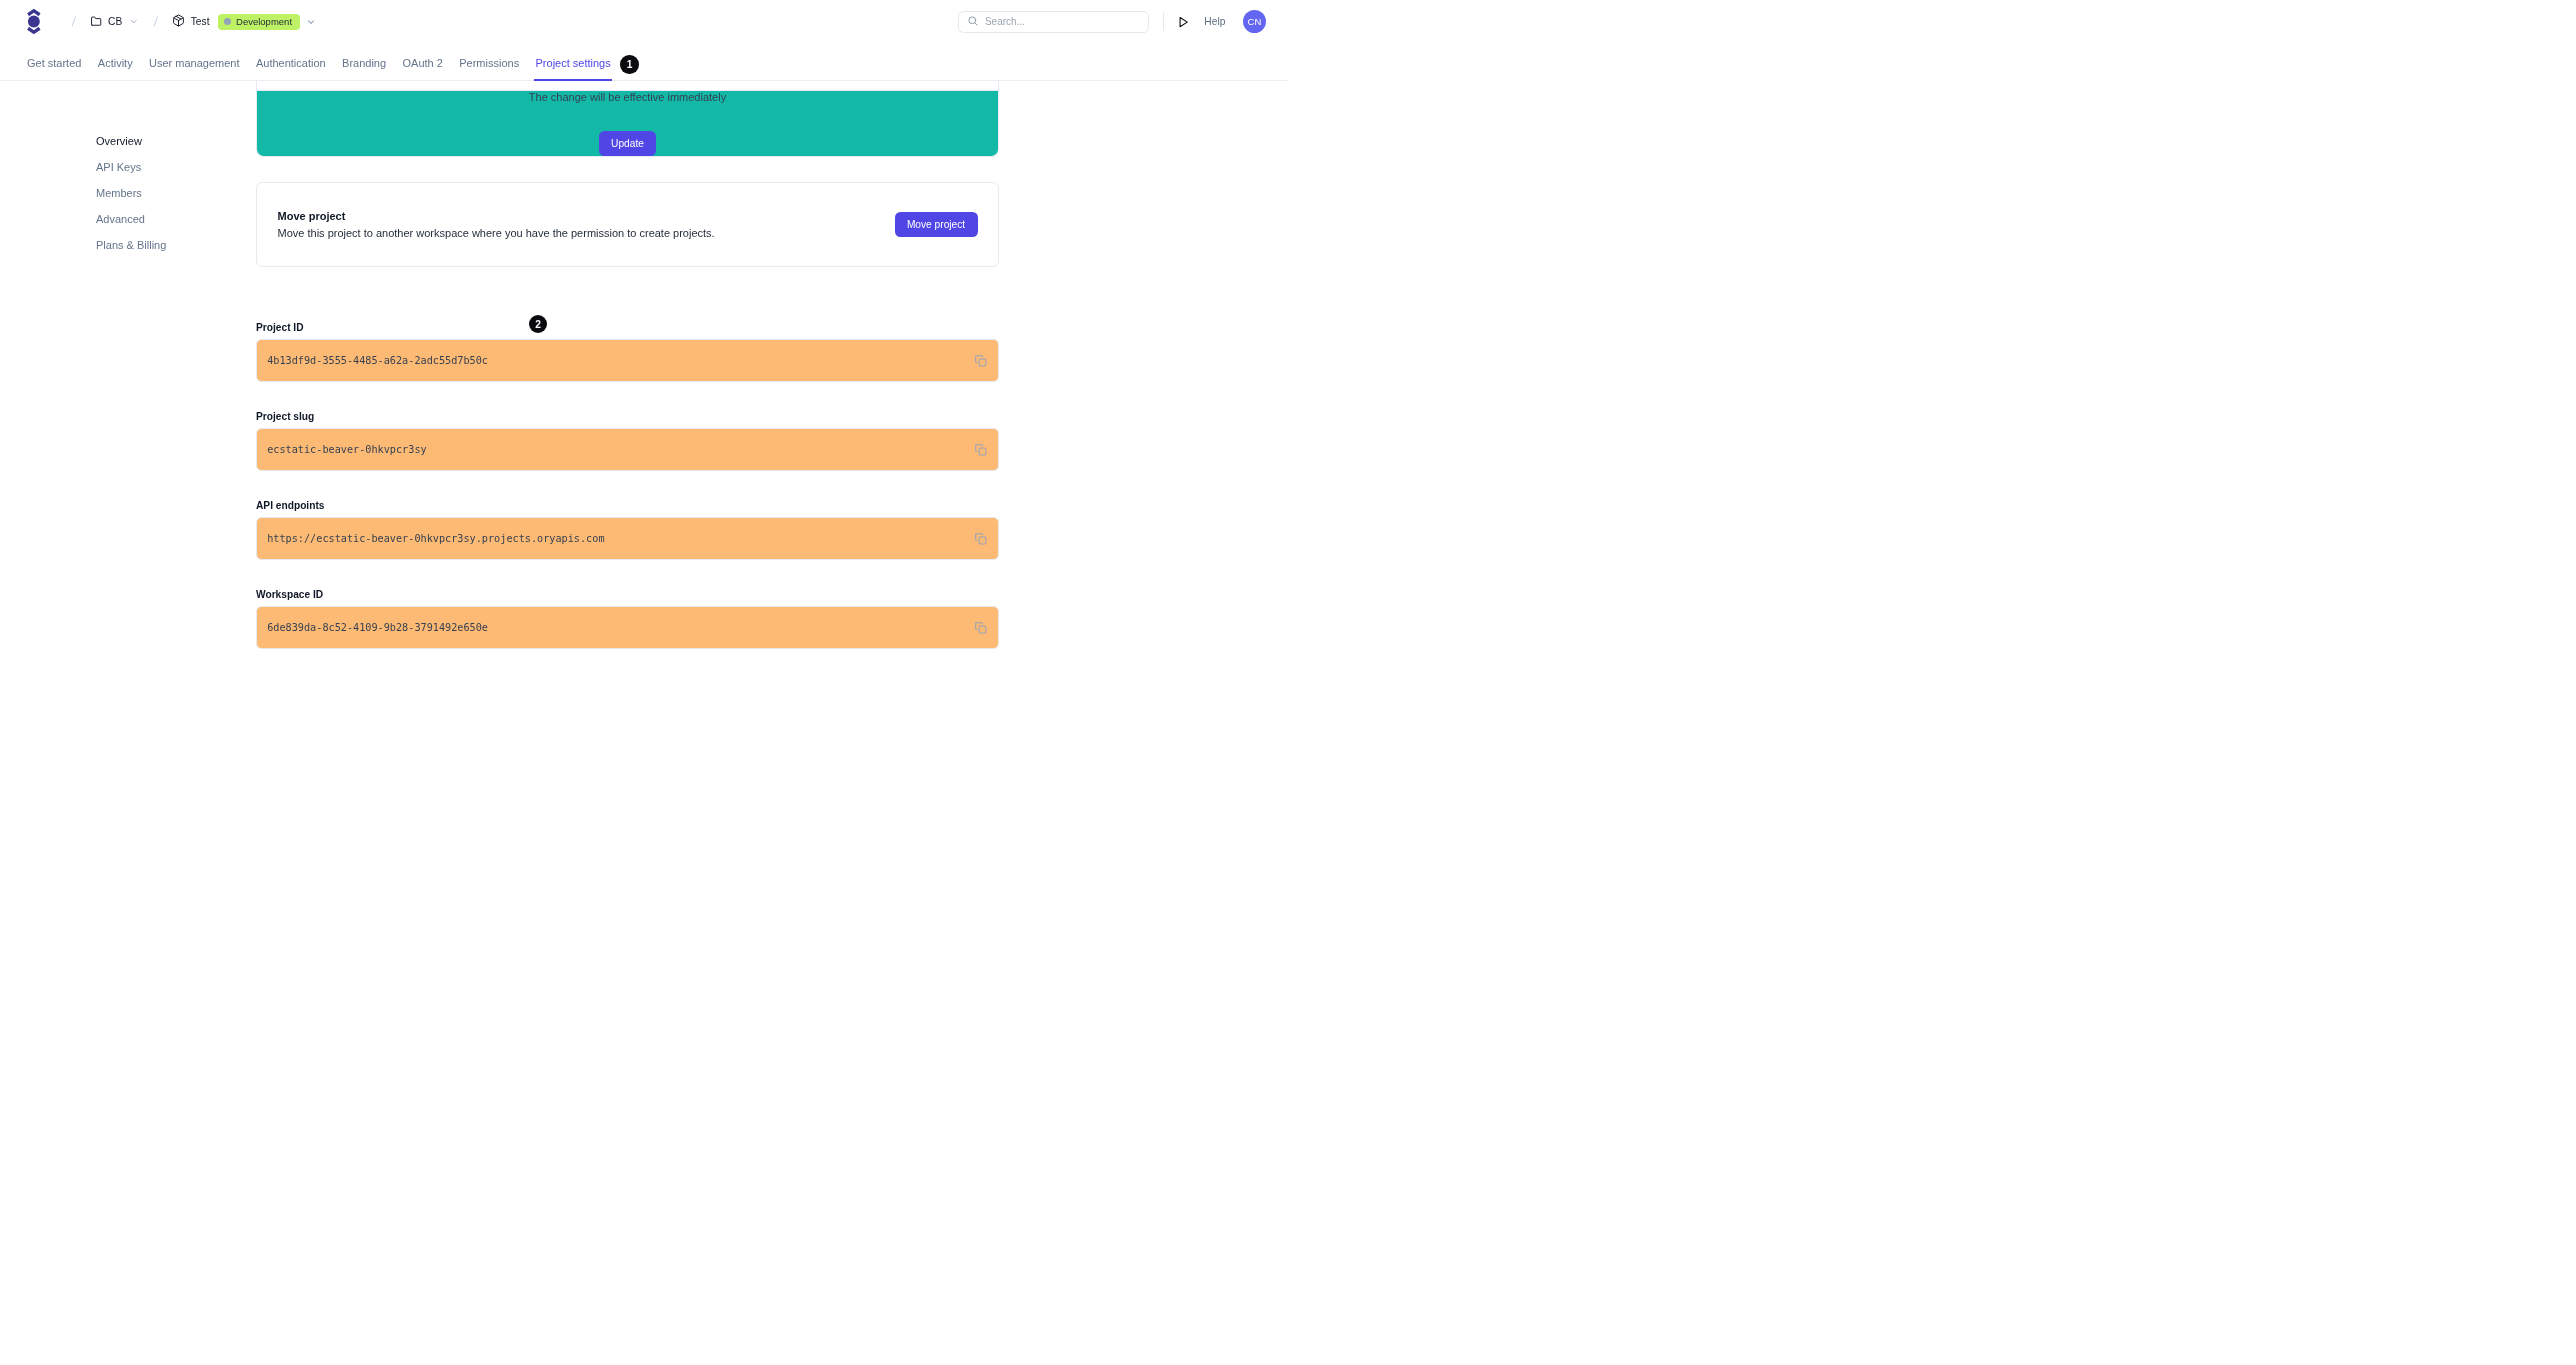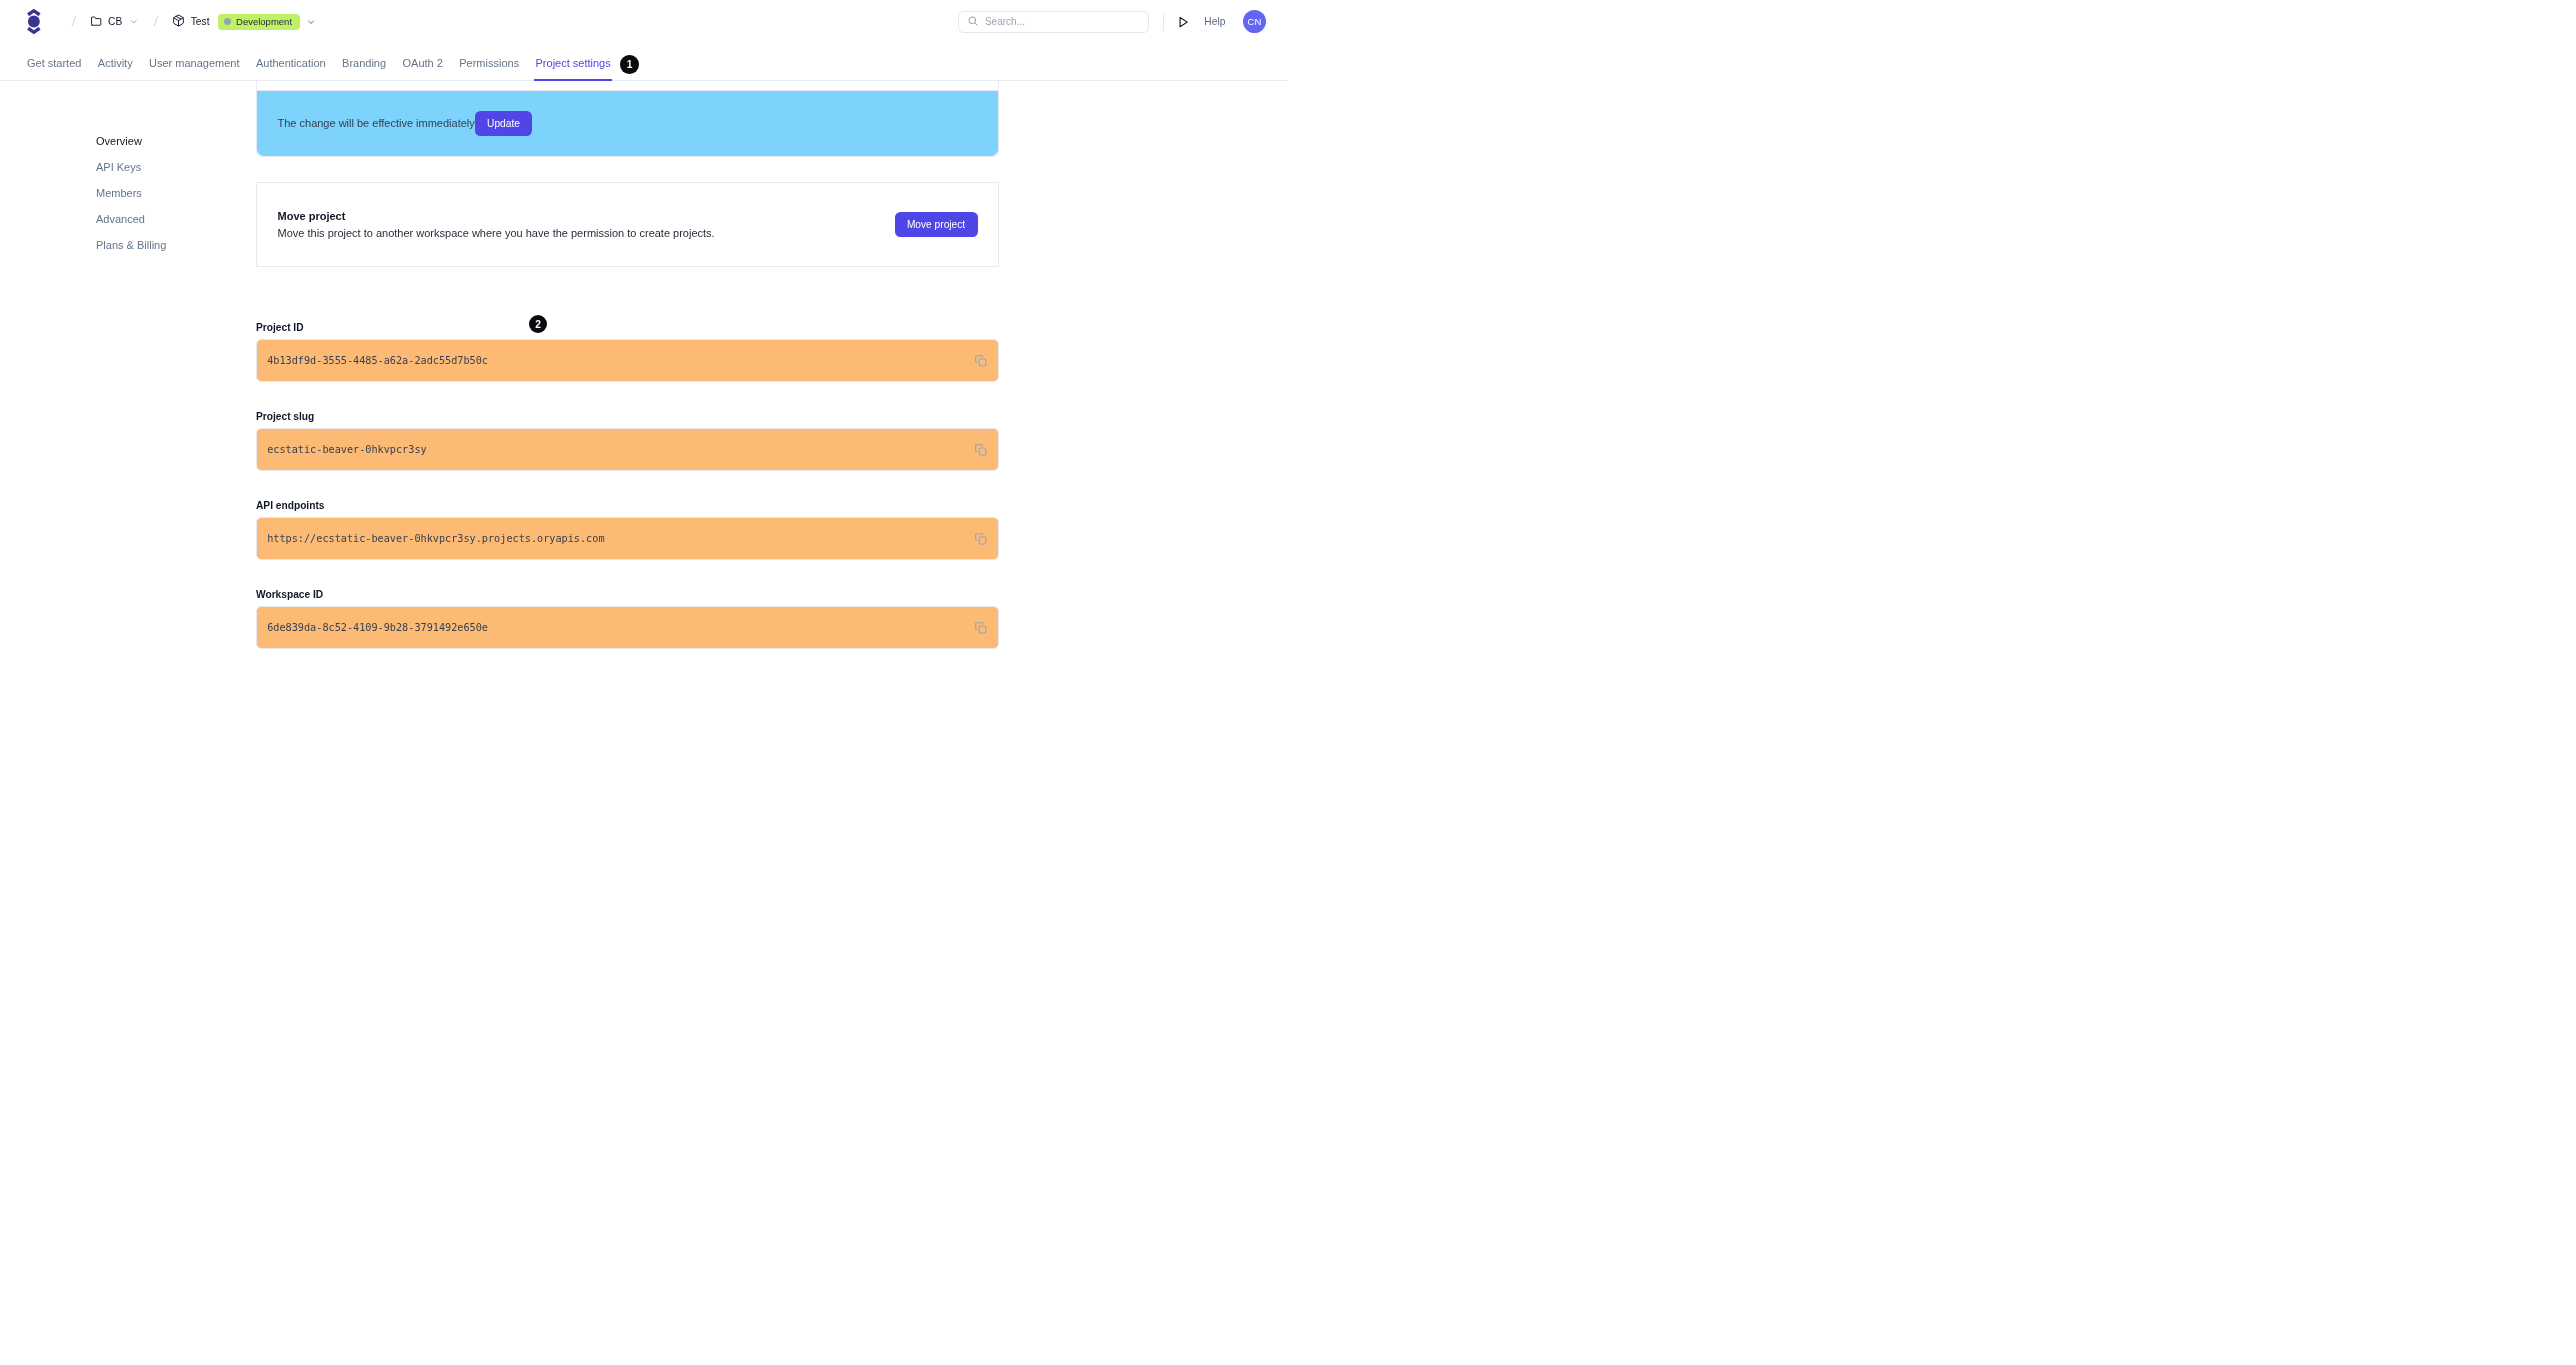--- a/index.html
+++ b/index.html
@@ -48,29 +48,29 @@
   
   .content { position:relative; }
   .sidebar { position:absolute; left:96px; top:54px; list-style:none; }
   .sidebar li { font-size:11px; line-height:13.6px; margin-bottom:12.3px; color:#64748b; cursor:pointer; }
   .sidebar li.active { color:#101828; font-weight:500; }
 
   .main { margin-left:256px; width:743px; }
 
   .card1 { border:0.7px solid #e7ebf1; border-top:none; border-radius:0 0 6.8px 6.8px; }
   .card1-body { height:8.9px; background:#fff; }
-  .card1-footer { height:66px; background:#7dd3fc; border-top:0.7px solid #e7ebf1;
+  .card1-footer { height:66px; background:#14b8a6; border-top:0.7px solid #e7ebf1;
     border-radius:0 0 6.8px 6.8px; display:flex; align-items:center;
-    padding:0 20.5px; }
+    justify-content:space-between; padding:0 20.5px;flex-direction:column; }
   .note { font-size:11px; color:#334155; }
 
   .btn { background:#4F46E5; color:#fff; border:none; border-radius:5.5px; height:24.5px;
     padding:0 12.3px; font-size:10.2px; font-weight:500; font-family:inherit; cursor:pointer; }
 
-  .card2 { margin-top:25px; height:85px; border:0.7px solid #e7ebf1; border-radius:0;
+  .card2 { margin-top:25px; height:85px; border:0.7px solid #e7ebf1; border-radius:6px;
     background:#fff; display:flex; align-items:center; justify-content:space-between;
     padding:0 20.5px; }
   .card2 h3 { font-size:11px; font-weight:700; color:#111827; margin-bottom:4.8px; }
   .card2 p { font-size:11px; color:#1f2937; }
 
   .fields { margin-top:55px; position:relative; }
   .ann-fields { position:absolute; left:273px; top:-6.8px; }
   .field { margin-bottom:29px; }
   .field-label { display:block; font-size:10.2px; font-weight:700; color:#101828; margin-bottom:6.1px; }
   .valbox { height:43px; background:#fdba74; border:0.7px solid #e5eaf0; border-radius:5.5px;

